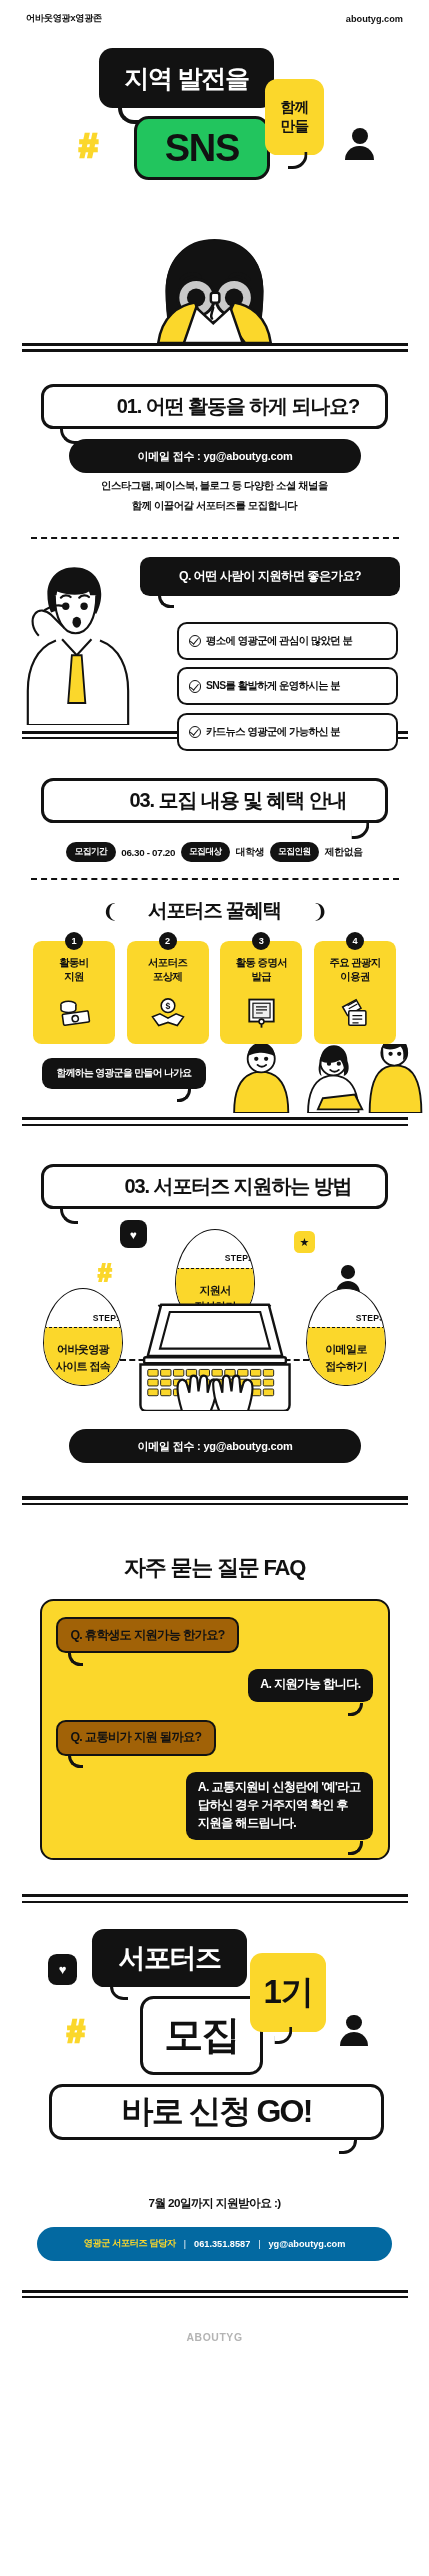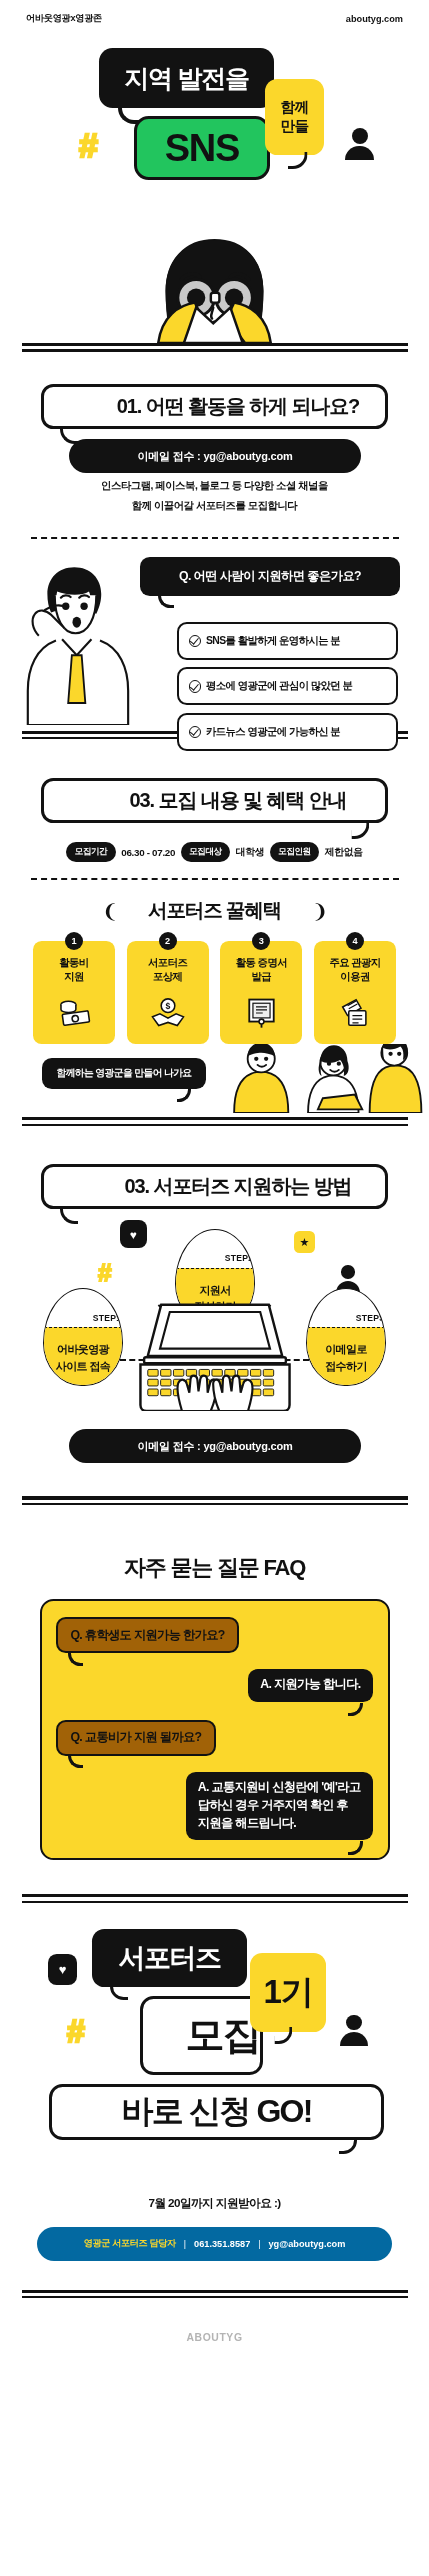--- a/index.html
+++ b/index.html
@@ -222,21 +222,21 @@
   .cta-b1 {
     position:absolute; left:92px; top:12.3px; width:155px; height:58px;
     background:#121212; border-radius:12.3px; display:flex; align-items:center; justify-content:center;
   }
   .cta-b1 span { color:#fff; font-size:27px; font-weight:800; letter-spacing:-1.5px; }
   .cta-b1-tl { position:absolute; left:110px; top:67px; width:18.4px; height:16px;
     border-left:3.7px solid #121212; border-bottom:3.7px solid #121212; border-radius:0 0 0 13.5px; }
   .cta-b2 {
     position:absolute; left:140px; top:79px; width:123px; height:79px;
     background:#fff; border:3.1px solid #121212; border-radius:13.5px;
-    display:flex; align-items:center; justify-content:flex-end;
+    display:flex; align-items:center; justify-content:center;
   }
   .cta-b2 span { font-size:39px; font-weight:800; letter-spacing:-1.8px; color:#111; }
   .cta-b3 {
     position:absolute; left:250px; top:36px; width:76px; height:79px;
     background:#FBD72B; border-radius:12.3px; display:flex; align-items:center; justify-content:center;
   }
   .cta-b3 span { font-size:33px; font-weight:800; letter-spacing:-1.2px; color:#111; }
   .cta-b3-tl { position:absolute; left:274px; top:110px; width:18.4px; height:17px;
     border-left:3.7px solid #121212; border-bottom:3.7px solid #121212; border-radius:0 0 0 13.5px; transform: scaleX(-1); }
   .cta-heart { position:absolute; left:48px; top:37px; width:29px; height:31px; background:#121212;
@@ -359,25 +359,25 @@
       </svg>
 
       <div class="q-black">
         <span>Q. 어떤 사람이 지원하면 좋은가요?</span>
       </div>
       <div class="q-tail"></div>
 
       <div class="chk-list">
         <div class="chk">
           <div class="ci"></div>
-          <span>SNS를 활발하게 운영하시는 분</span>
+          <span>평소에 영광군에 관심이 많았던 분</span>
         </div>
         <div class="chk">
           <div class="ci"></div>
-          <span>평소에 영광군에 관심이 많았던 분</span>
+          <span>SNS를 활발하게 운영하시는 분</span>
         </div>
         <div class="chk">
           <div class="ci"></div>
           <span>카드뉴스 영광군에 가능하신 분</span>
         </div>
       </div>
     </div>
   </div>
 
   <div class="dbl-rule" style="margin-top:3.7px">

